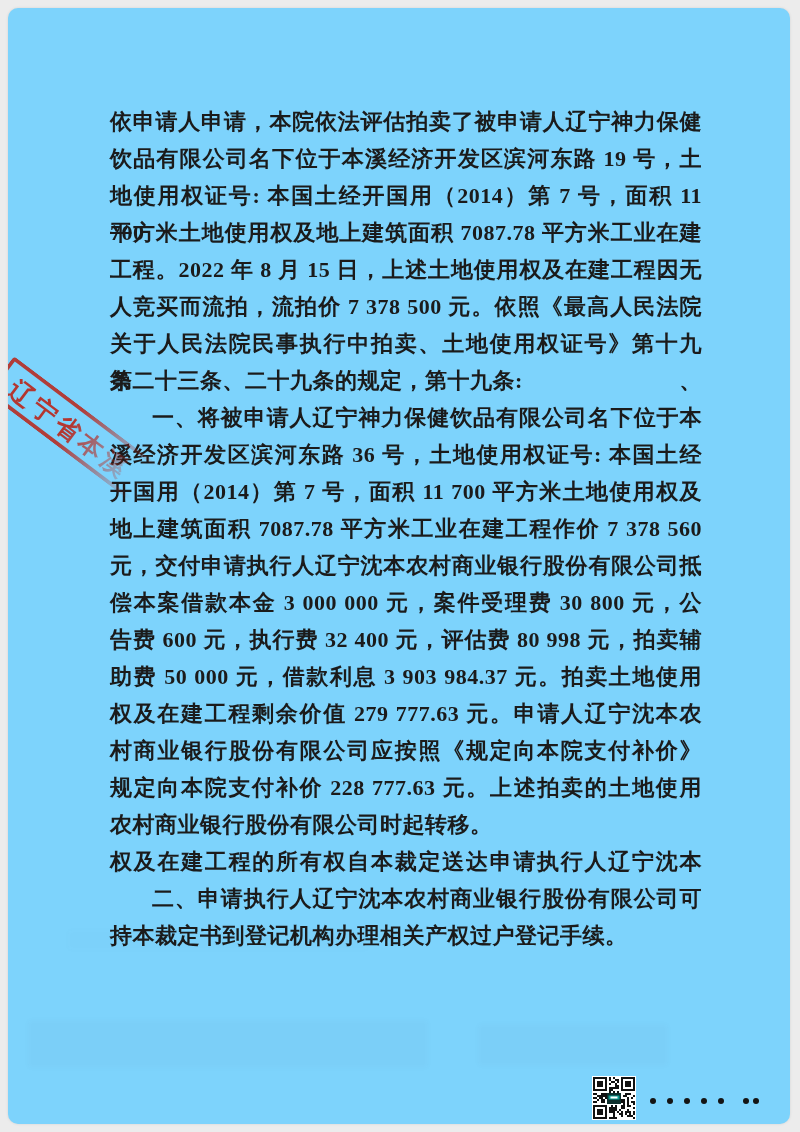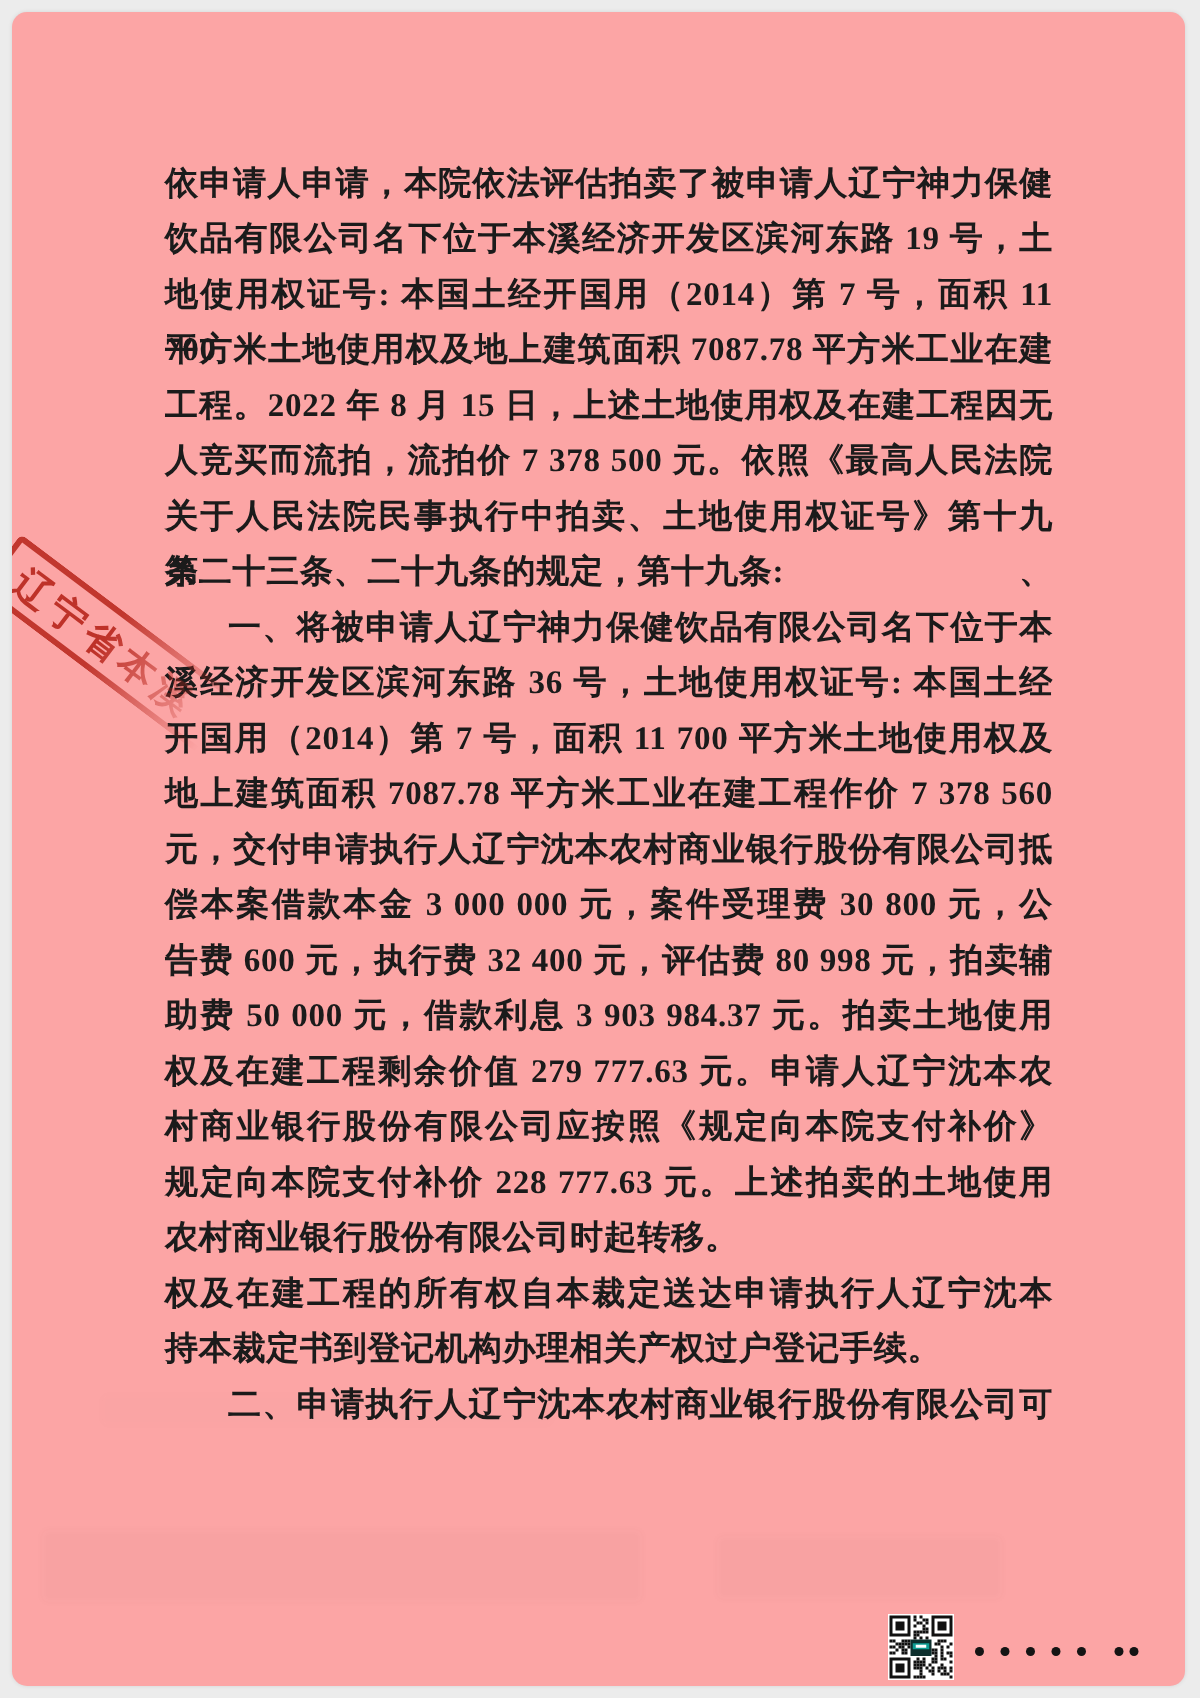--- a/index.html
+++ b/index.html
@@ -3,21 +3,21 @@
 <meta charset="utf-8">
 <style>
   html,body{margin:0;padding:0;}
   body{
     width:800px;height:1132px;overflow:hidden;position:relative;
     background:#ececec;
     font-family:"Liberation Serif","DejaVu Serif",serif;
   }
   .page{
     position:absolute;left:8px;top:8px;width:782px;height:1116px;
-    background:#fca5a5;border-radius:10px;overflow:hidden;
+    background:#7dd3fc;border-radius:10px;overflow:hidden;
     box-shadow:0 0 3px rgba(0,0,0,0.10);
   }
   
   .text-block{
     position:absolute;left:102px;top:95px;width:592px;
     color:#1b1b1b;font-size:22px;font-weight:600;
   }
   .line{
     height:37px;line-height:37px;letter-spacing:0.5px;
     text-align:justify;text-align-last:justify;
@@ -78,22 +78,22 @@
       <div class="line">地上建筑面积 7087.78 平方米工业在建工程作价 7 378 560</div>
       <div class="line">元，交付申请执行人辽宁沈本农村商业银行股份有限公司抵</div>
       <div class="line">偿本案借款本金 3 000 000 元，案件受理费 30 800 元，公</div>
       <div class="line">告费 600 元，执行费 32 400 元，评估费 80 998 元，拍卖辅</div>
       <div class="line">助费 50 000 元，借款利息 3 903 984.37 元。拍卖土地使用</div>
       <div class="line">权及在建工程剩余价值 279 777.63 元。申请人辽宁沈本农</div>
       <div class="line">村商业银行股份有限公司应按照《规定向本院支付补价》</div>
       <div class="line">规定向本院支付补价 228 777.63 元。上述拍卖的土地使用</div>
       <div class="line para-end">农村商业银行股份有限公司时起转移。</div>
       <div class="line">权及在建工程的所有权自本裁定送达申请执行人辽宁沈本</div>
+      <div class="line indent">二、申请执行人辽宁沈本农村商业银行股份有限公司可</div>
       <div class="line para-end">持本裁定书到登记机构办理相关产权过户登记手续。</div>
-      <div class="line indent">二、申请执行人辽宁沈本农村商业银行股份有限公司可</div>
     </div>
 
   <div class="stamp">
     <span>辽宁省本溪</span>
   </div>
 
   <div class="ghost g1"></div>
   <div class="ghost g2"></div>
   <div class="ghost g3"></div>
 

